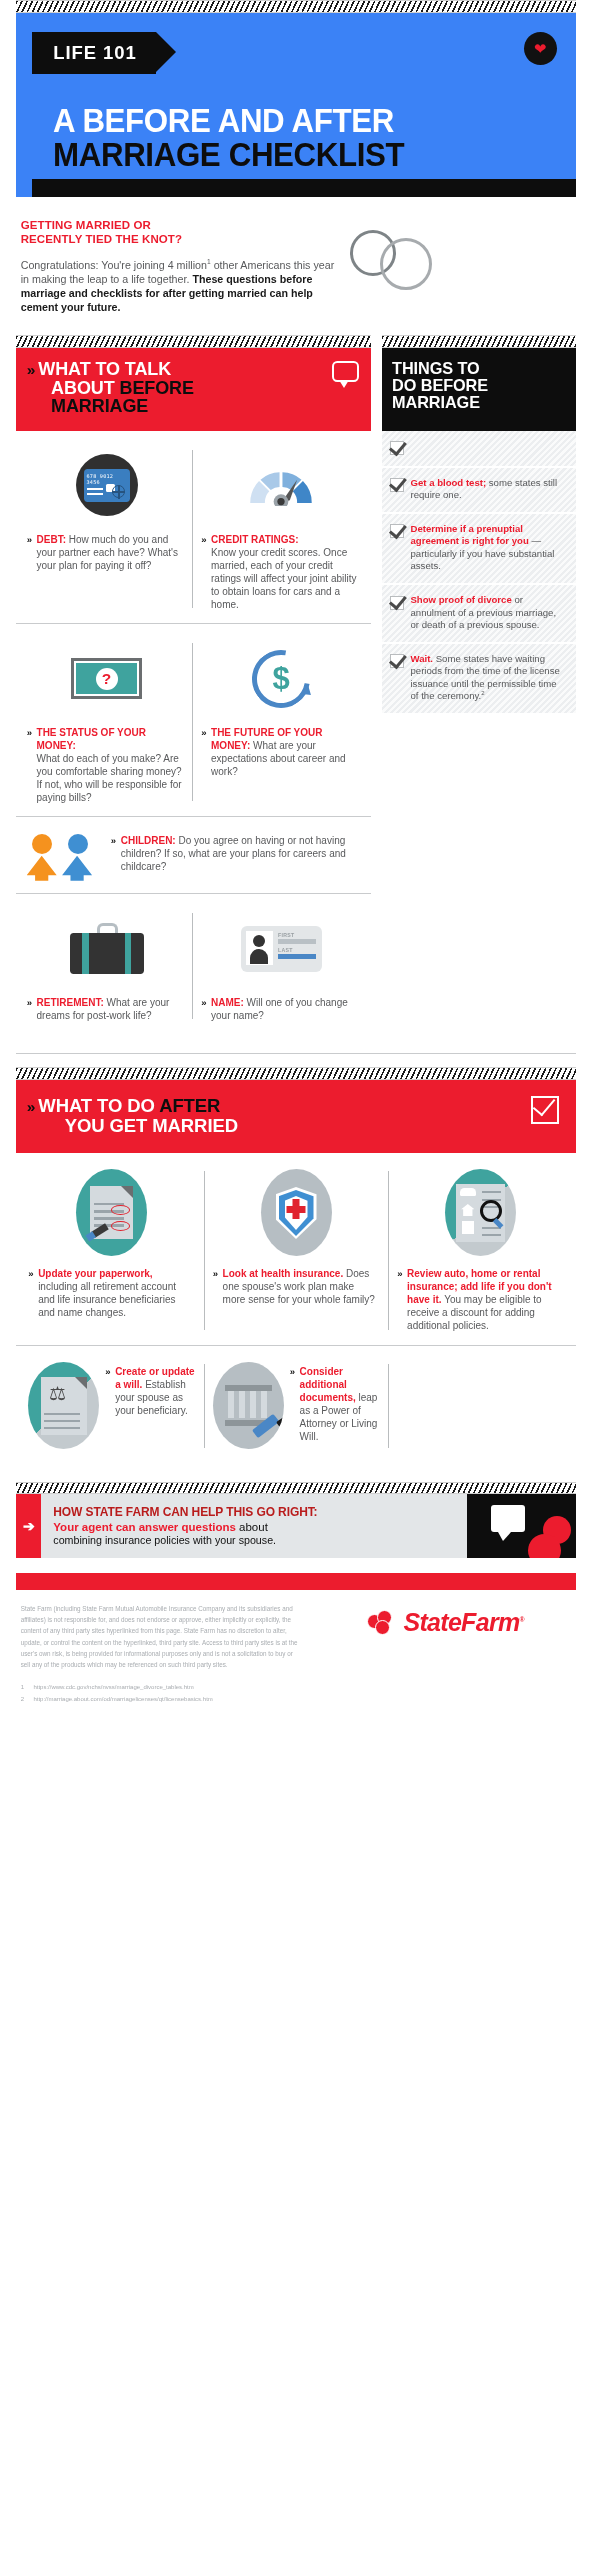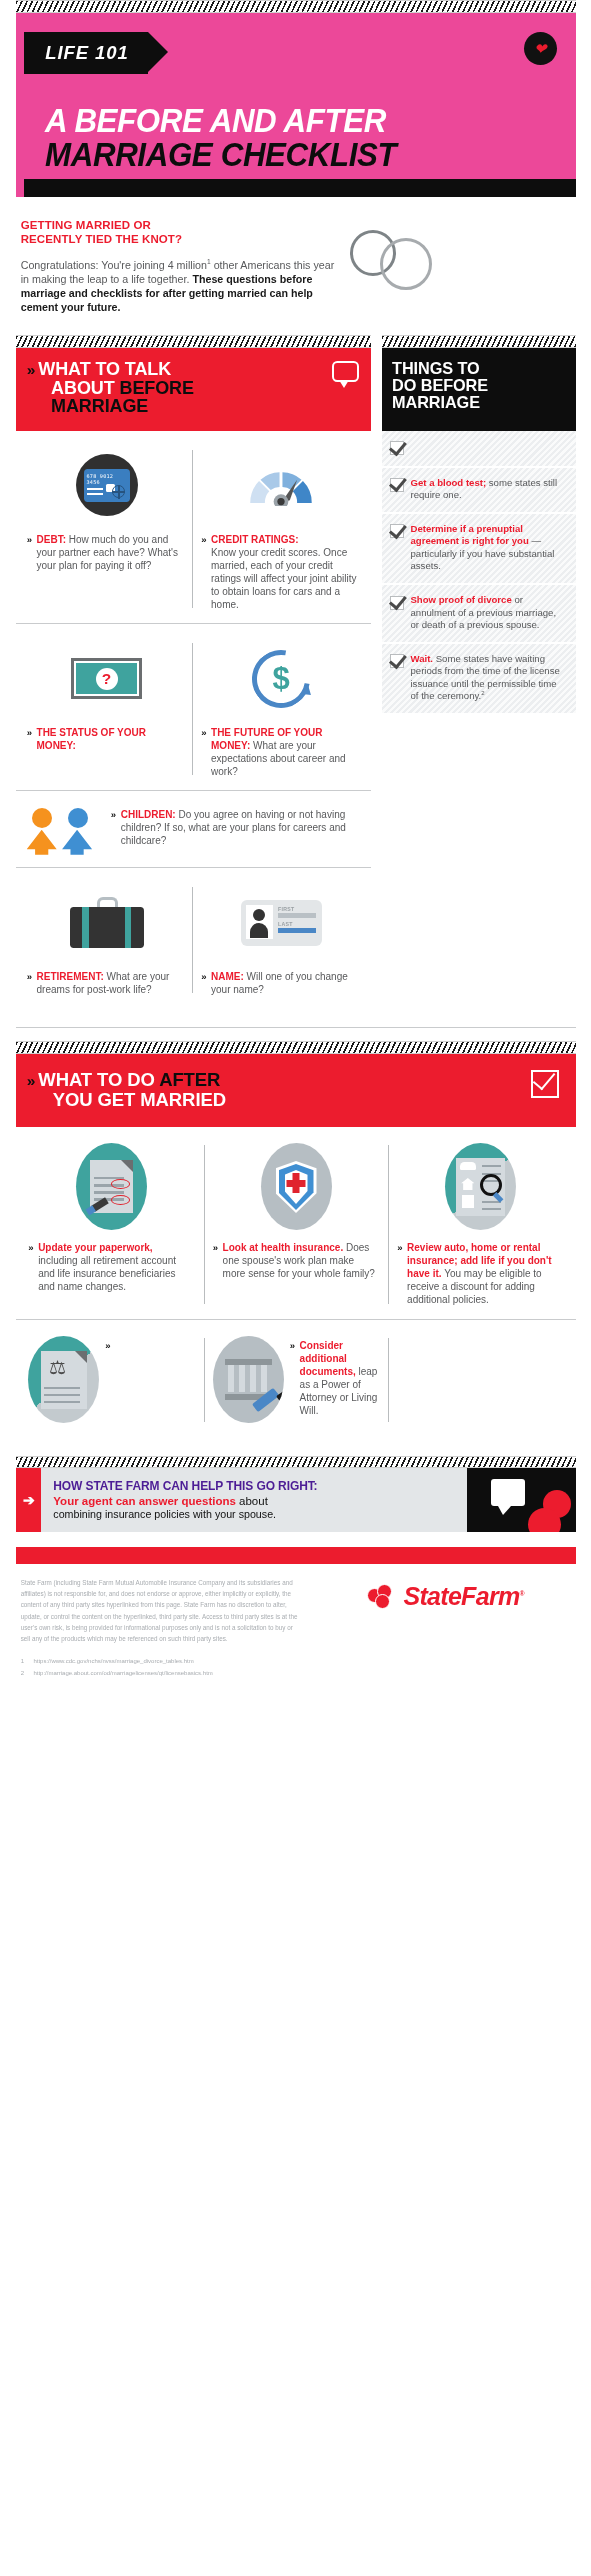--- a/index.html
+++ b/index.html
@@ -22,24 +22,23 @@
     background-image: repeating-linear-gradient(
       115deg,
       #1a1a1a 0px, #1a1a1a 1.6px,
       #ffffff 1.6px, #ffffff 4.7px);
     border-top: 0.7px solid #cfcfcf;
     border-bottom: 0.7px solid #cfcfcf;
   }
 
   
   .hero {
-    background: #ec4899;
-    padding: 19px 0 0 8px;
+    background: #3b82f6;
+    padding: 19px 0 0 16px;
     position: relative;
-    font-style: italic;
   }
   .life-tag {
     display: inline-block;
     position: relative;
     background: #0d0d0d;
     color: #fff;
     font-weight: 700;
     font-size: 18.5px;
     letter-spacing: 0.9px;
     line-height: 1;
@@ -416,21 +415,21 @@
   .cta {
     display: flex; align-items: stretch;
     background: #e3e6e8; position: relative; min-height: 64px;
   }
   .cta-arrow-box {
     flex: 0 0 25px; background: #ec1c2e;
     display: flex; align-items: center; justify-content: center;
     color: #fff; font-size: 14px; font-weight: 700;
   }
   .cta-text { flex: 1 1 auto; padding: 11px 10.4px 11px 12px; }
-  .cta-l1 { color: #4c1d95; font-weight: 700; font-size: 12px; letter-spacing: -0.1px; line-height: 1.2; }
+  .cta-l1 { color: #b91c1c; font-weight: 700; font-size: 12px; letter-spacing: -0.1px; line-height: 1.2; }
   .cta-l2 { color: #ec1c2e; font-weight: 700; font-size: 11.5px; line-height: 1.25; }
   .cta-l2 .nm { color: #111; font-weight: 400; }
   .cta-l3 { color: #111; font-size: 10.7px; line-height: 1.25; }
   .cta-black {
     flex: 0 0 109px; background: #0d0d0d; position: relative; overflow: hidden;
   }
   .cta-black::before {
     content: ""; position: absolute; left: -12px; top: 15px;
     width: 0; height: 0;
     border-top: 18px solid transparent;
@@ -574,21 +573,21 @@
       <div class="trow">
         <div class="tcell">
           <div class="icon-box">
             <div class="bill">
               <div class="bill-inner"></div>
               <div class="bill-circ">?</div>
             </div>
           </div>
           <div class="caption">
             <span class="ch">»</span>
-            <span><span class="hl">THE STATUS OF YOUR MONEY:</span><br></span>
+            <span><span class="hl">THE STATUS OF YOUR MONEY:</span><br><span>What do each of you make? Are you comfortable sharing money? If not, who will be responsible for paying bills?</span></span>
           </div>
         </div>
         <div class="tcell">
           <div class="icon-box">
             <div class="dollarcirc">
               <div class="ring2"></div>
               <div class="arrowhead"></div>
               <div class="dsym">$</div>
             </div>
           </div>
@@ -680,21 +679,21 @@
       </div>
     </div>
   </div>
 
   <div class="after-divider"></div>
   <div style="margin-top:13.3px">
     <div class="hatch"></div>
     <div class="after-band">
       <div class="band-title">
         <span class="chev">»</span><span>WHAT TO DO </span><span class="dark">AFTER</span><br>
-        <span style="margin-left:26px">YOU GET MARRIED</span>
+        <span style="margin-left:38px">YOU GET MARRIED</span>
       </div>
       <div class="checksq-icon"></div>
     </div>
 
     <div class="arow bordered">
       <div class="acell">
         <div class="oval ov-teal">
           <div class="doc-ic">
             <div class="fold"></div>
             <div class="ln" style="top:16.3px"></div>
@@ -752,20 +751,21 @@
           <div class="willdoc">
             <div class="fold2"></div>
             <div class="scales">⚖</div>
             <div class="ln3" style="top:36px"></div>
             <div class="ln3" style="top:43px"></div>
             <div class="ln3" style="top:50px"></div>
           </div>
         </div>
         <div class="caption" style="padding-top:3px">
           <span class="ch">»</span>
+          <span><span class="hl">Create or update a will.</span><span> Establish your spouse as your beneficiary.</span></span>
         </div>
       </div>
       <div class="acell sideways" style="display:flex;gap:6px">
         <div class="oval ov-gray" style="flex:0 0 71px;margin:0">
           <div class="bank">
             <div class="roof"></div>
             <div class="pil" style="left:3px"></div>
             <div class="pil" style="left:14px"></div>
             <div class="pil" style="left:25px"></div>
             <div class="pil" style="left:36px"></div>

